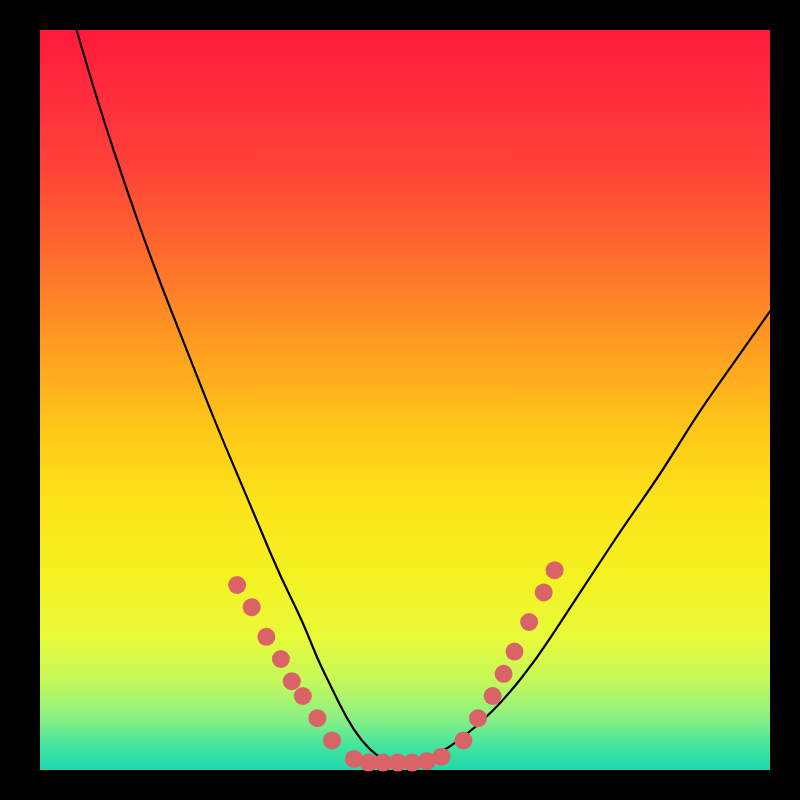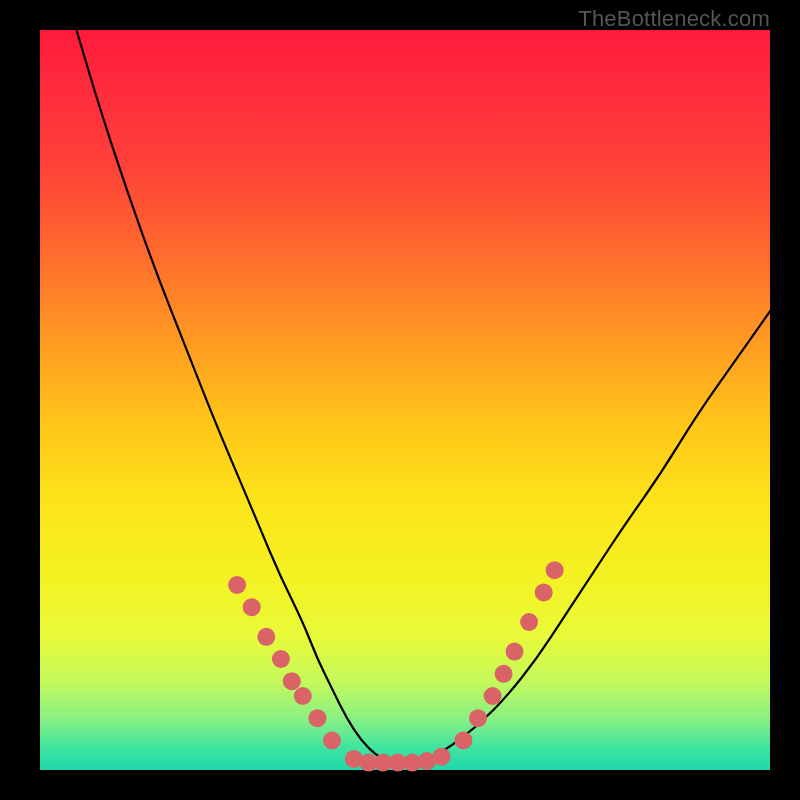--- a/index.html
+++ b/index.html
@@ -68,21 +68,20 @@
   }
   .dot {
     fill: #da6367;
     stroke: none;
   }
 </style>
 </head>
 <body>
 
 <div class="frame">
-  <div class="watermark">TheBottleneck.com</div>
   <div class="plot-area">
     <svg class="curve" viewBox="0 0 730 740">
       <path id="curve-path" class="curve-path" d="M 36.5 0.0 Q 36.5 0.0 47.5 37.0 Q 58.4 74.0 73.0 118.4 Q 87.6 162.8 102.2 203.5 Q 116.8 244.2 131.4 281.2 Q 146.0 318.2 160.6 355.2 Q 175.2 392.2 186.2 418.1 Q 197.1 444.0 208.1 469.9 Q 219.0 495.8 229.9 521.7 Q 240.9 547.6 251.9 569.8 Q 262.8 592.0 270.1 610.5 Q 277.4 629.0 284.7 643.8 Q 292.0 658.6 299.3 673.4 Q 306.6 688.2 313.9 699.3 Q 321.2 710.4 328.5 717.8 Q 335.8 725.2 343.1 728.9 Q 350.4 732.6 357.7 732.6 Q 365.0 732.6 372.3 732.6 Q 379.6 732.6 386.9 728.9 Q 394.2 725.2 401.5 721.5 Q 408.8 717.8 423.4 706.7 Q 438.0 695.6 452.6 680.8 Q 467.2 666.0 481.8 647.5 Q 496.4 629.0 511.0 606.8 Q 525.6 584.6 540.2 562.4 Q 554.8 540.2 569.4 518.0 Q 584.0 495.8 602.3 469.9 Q 620.5 444.0 638.8 414.4 Q 657.0 384.8 675.3 358.9 Q 693.5 333.0 711.8 307.1 T 730.0 281.2"></path>
       <g id="dots-group">
           <circle cx="197.1" cy="555.0" r="9" class="dot"></circle>
           <circle cx="211.7" cy="577.2" r="9" class="dot"></circle>
           <circle cx="226.3" cy="606.8" r="9" class="dot"></circle>
           <circle cx="240.9" cy="629.0" r="9" class="dot"></circle>
           <circle cx="251.8" cy="651.2" r="9" class="dot"></circle>
           <circle cx="262.8" cy="666.0" r="9" class="dot"></circle>

